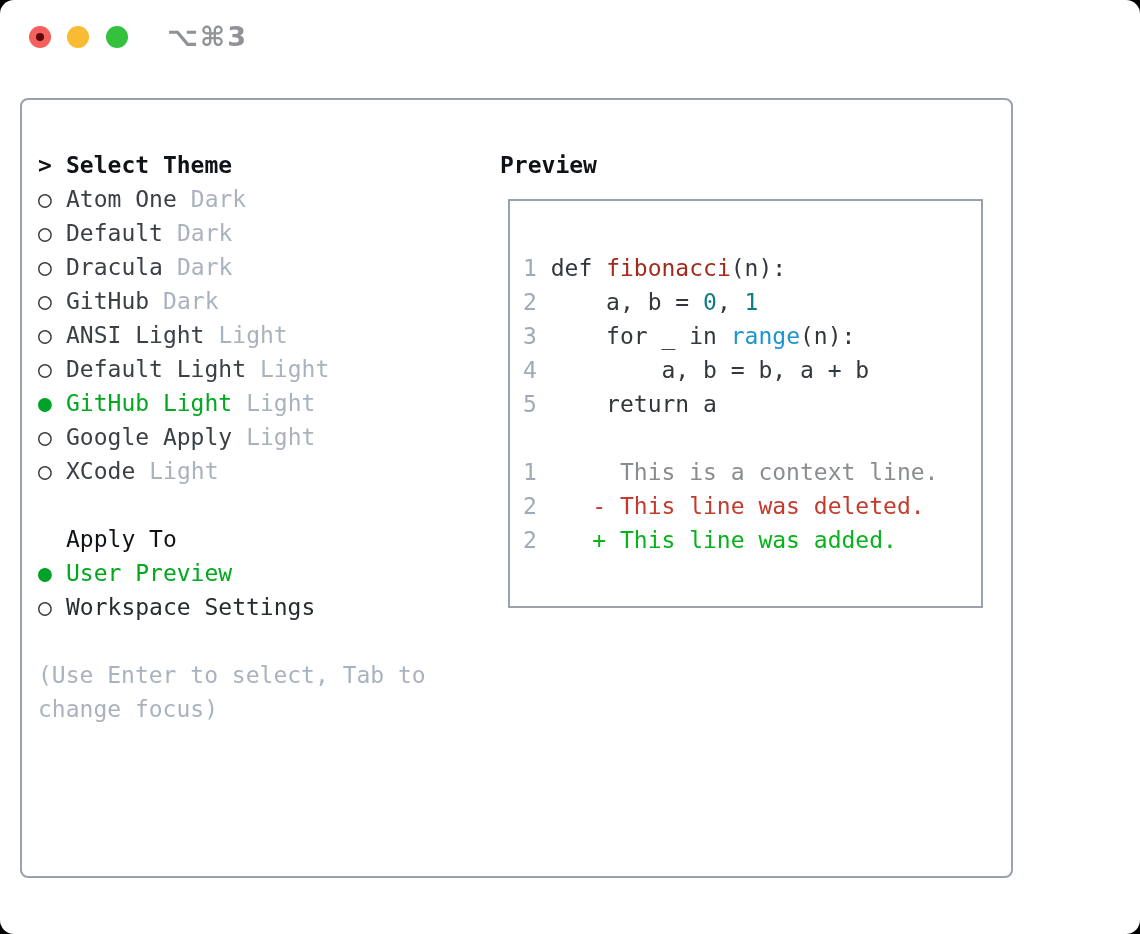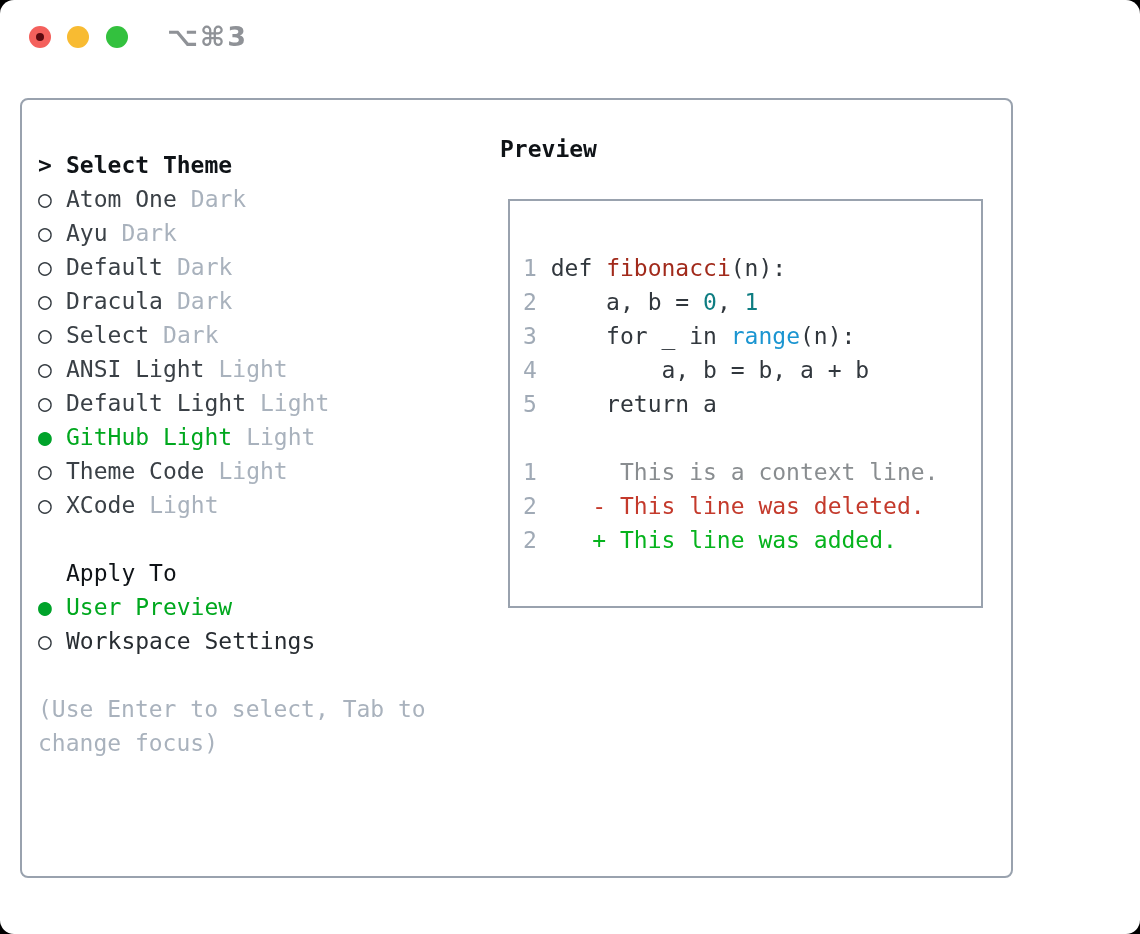--- a/index.html
+++ b/index.html
@@ -38,21 +38,21 @@
   .header{font-weight:bold;color:var(--heading);}
   .item-name{color:var(--item_text);}
   .variant{color:var(--muted);margin-left:14px;}
   .selected .item-name{color:var(--accent_green);}
   .selected .bullet{color:var(--bullet_green);}
   .apply-label{color:var(--apply_text);}
   .selected .apply-label{color:var(--accent_green);}
   .hint-line{color:var(--muted);}
   
   .preview-title{
-    position:absolute;left:478px;top:32px;height:34px;line-height:34px;
+    position:absolute;left:478px;top:48px;height:34px;line-height:34px;
     font-size:23px;font-weight:bold;color:var(--heading);white-space:pre;
   }
   .preview-box{
     position:absolute;left:486px;top:99px;width:475px;height:409px;
     box-sizing:border-box;border:2px solid var(--border);background:#fff;overflow:hidden;
   }
   .code-pre{margin:0;padding:50px 0 0 13px;font-size:23px;line-height:34px;}
   .cl{height:34px;white-space:pre;}
   .linenum{color:var(--line_number);}
   .tok-plain{color:var(--code_text);}
@@ -77,28 +77,27 @@
   </div>
 
   <div class="panel">
 
     <div class="left-col">
 
       <div id="theme-list">
         <div class="row"><span class="bullet prompt">&gt;</span><span class="header">Select Theme</span></div>
 
           <div class="row theme-item"><span class="bullet">○</span><span class="item-name">Atom One</span><span class="variant">Dark</span></div>
-          <div class="row theme-item"><span class="bullet">○</span><span class="item-name">Ayu</span><span class="variant">Dark</span></div>
           <div class="row theme-item"><span class="bullet">○</span><span class="item-name">Default</span><span class="variant">Dark</span></div>
           <div class="row theme-item"><span class="bullet">○</span><span class="item-name">Dracula</span><span class="variant">Dark</span></div>
-          <div class="row theme-item"><span class="bullet">○</span><span class="item-name">Select</span><span class="variant">Dark</span></div>
+          <div class="row theme-item"><span class="bullet">○</span><span class="item-name">GitHub</span><span class="variant">Dark</span></div>
           <div class="row theme-item"><span class="bullet">○</span><span class="item-name">ANSI Light</span><span class="variant">Light</span></div>
           <div class="row theme-item"><span class="bullet">○</span><span class="item-name">Default Light</span><span class="variant">Light</span></div>
           <div class="row theme-item selected"><span class="bullet">●</span><span class="item-name">GitHub Light</span><span class="variant">Light</span></div>
-          <div class="row theme-item"><span class="bullet">○</span><span class="item-name">Theme Code</span><span class="variant">Light</span></div>
+          <div class="row theme-item"><span class="bullet">○</span><span class="item-name">Google Apply</span><span class="variant">Light</span></div>
           <div class="row theme-item"><span class="bullet">○</span><span class="item-name">XCode</span><span class="variant">Light</span></div>
         </div>
 
       <div class="gap"></div>
 
       <div id="apply-block">
         <div class="row"><span class="bullet"></span><span class="header" style="font-weight:normal;color:var(--heading)">Apply To</span></div>
 
       <div class="row apply-option selected"><span class="bullet">●</span><span class="apply-label">User Preview</span></div>
           <div class="row apply-option"><span class="bullet">○</span><span class="apply-label">Workspace Settings</span></div>

